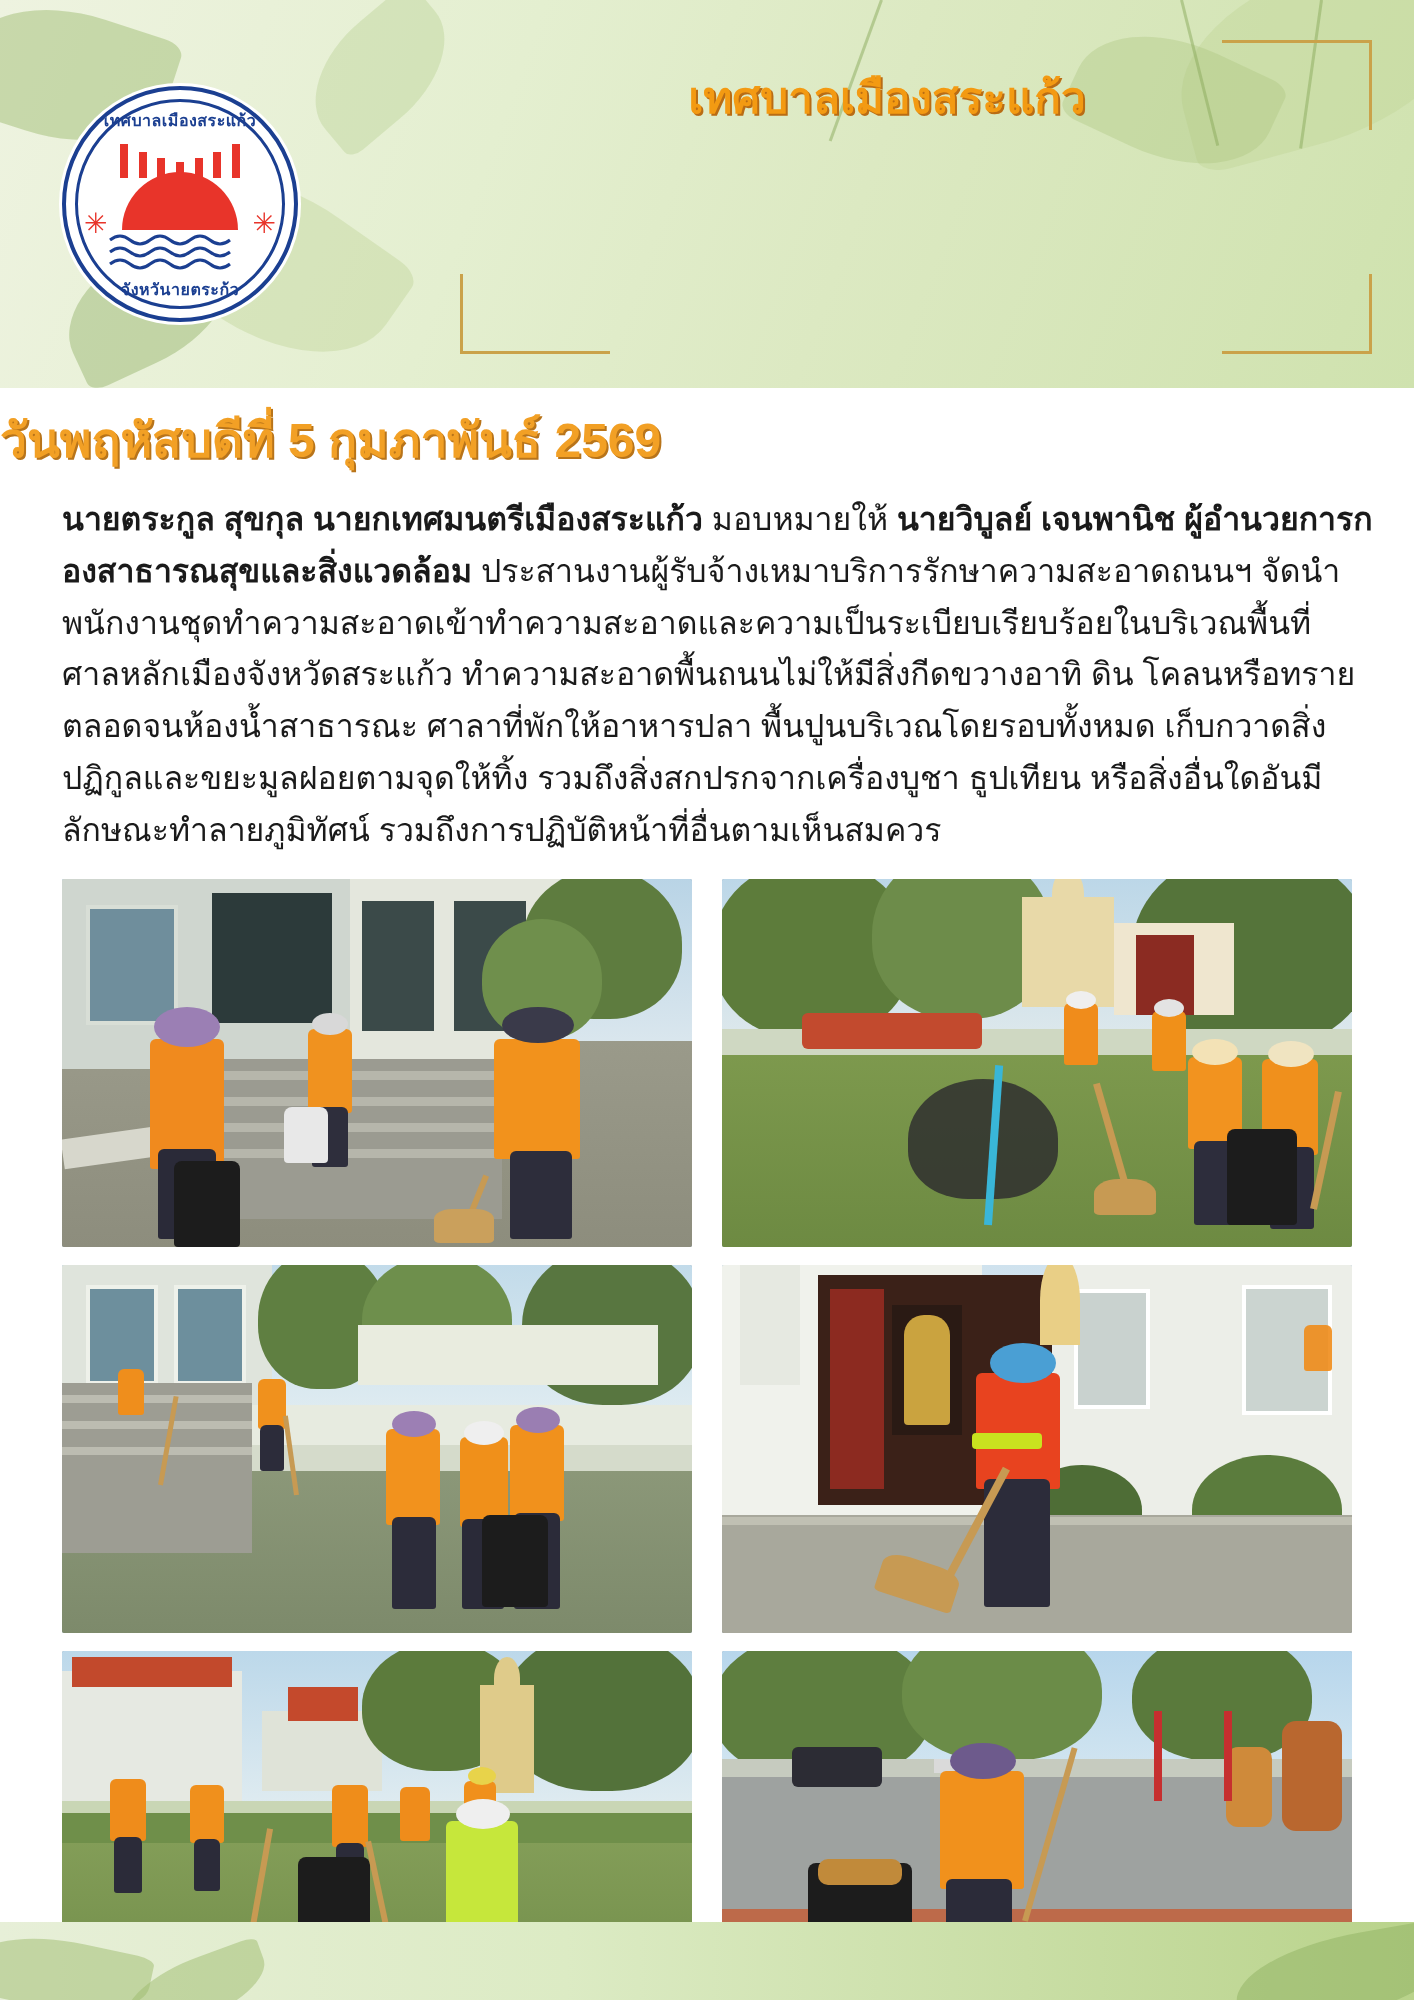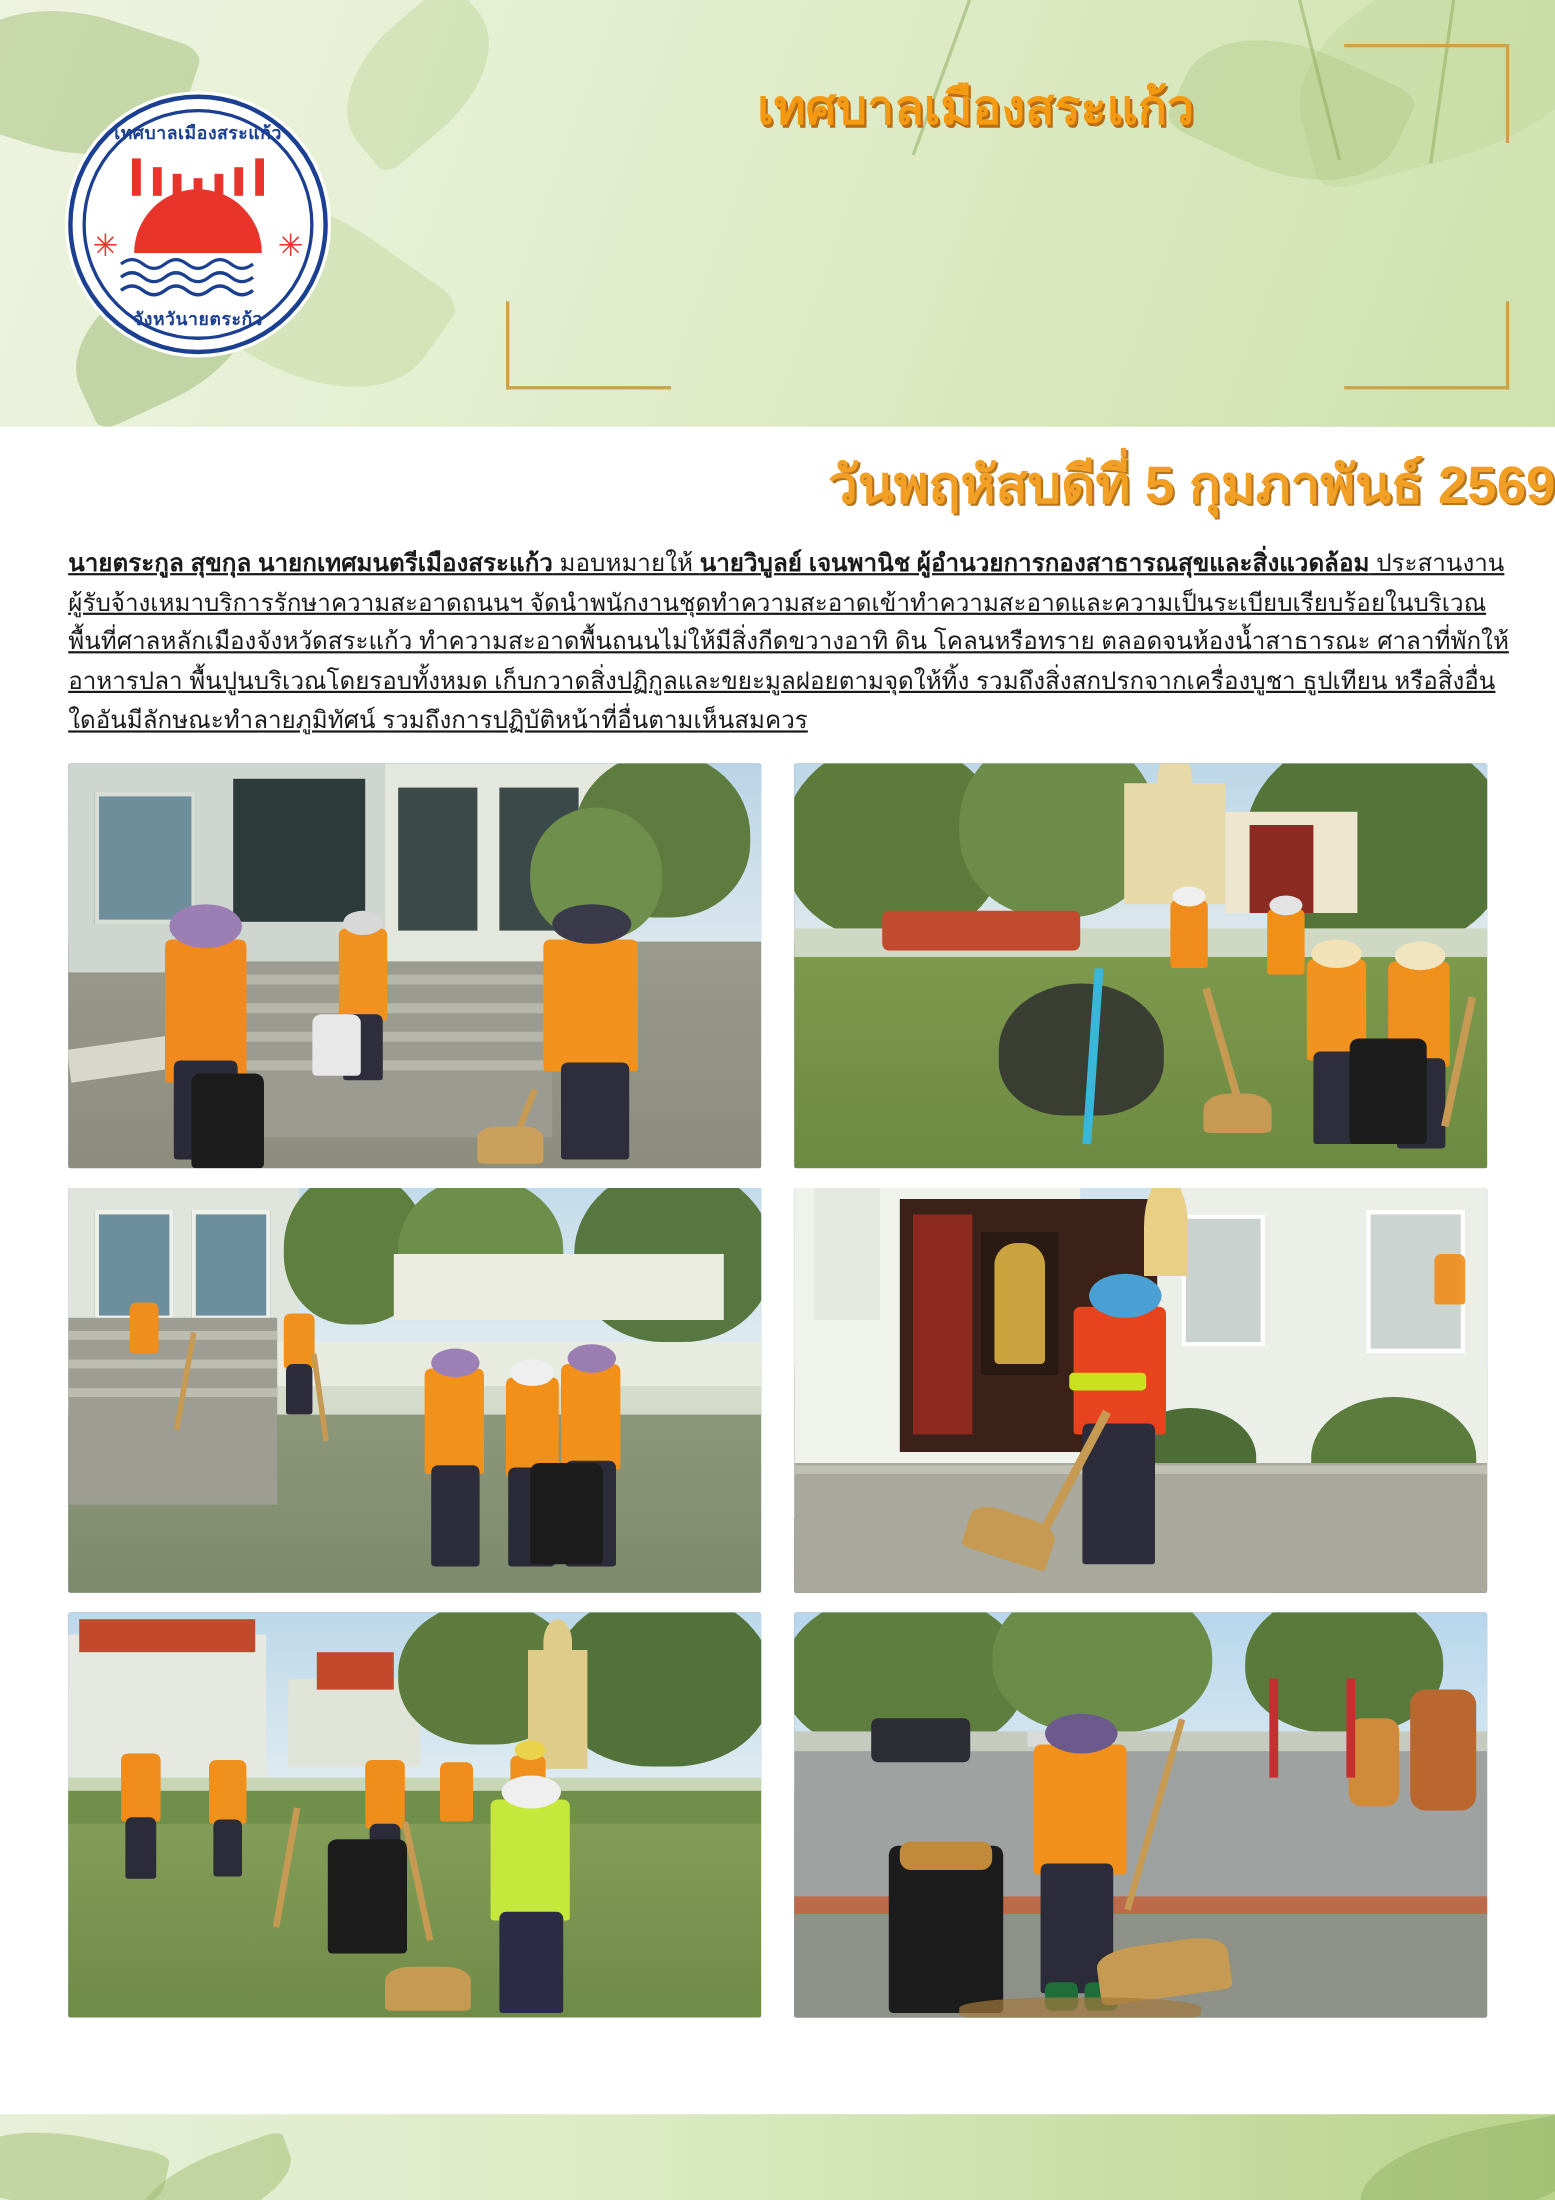--- a/index.html
+++ b/index.html
@@ -133,37 +133,36 @@
     border-style: solid;
   }
   .cf-tr { right: 42px; top: 40px; width: 150px; height: 90px; border-width: 3px 3px 0 0; }
   .cf-bl { left: 460px; bottom: 34px; width: 150px; height: 80px; border-width: 0 0 3px 3px; }
   .cf-br { right: 42px; bottom: 34px; width: 150px; height: 80px; border-width: 0 3px 3px 0; }
 
   
   .date-bar {
     width: 100%;
     padding: 14px 0 10px;
-    text-align: right;
+    text-align: left;
   }
   .date-text {
     font-size: 48px;
     font-weight: bold;
     color: #f2a025;
     text-shadow: 2px 2px 0 #b8741a;
   }
 
   
   .body-text {
     padding: 6px 32px 0 62px;
-    font-size: 22px;
+    font-size: 32px;
     line-height: 1.62;
     color: #1a1a1a;
     text-align: left;
-    text-decoration: underline;
   }
   .body-text b { font-weight: bold; }
 
   
   .grid {
     margin: 22px auto 0;
     width: 1290px;
     display: grid;
     grid-template-columns: 630px 630px;
     grid-gap: 18px 30px;

